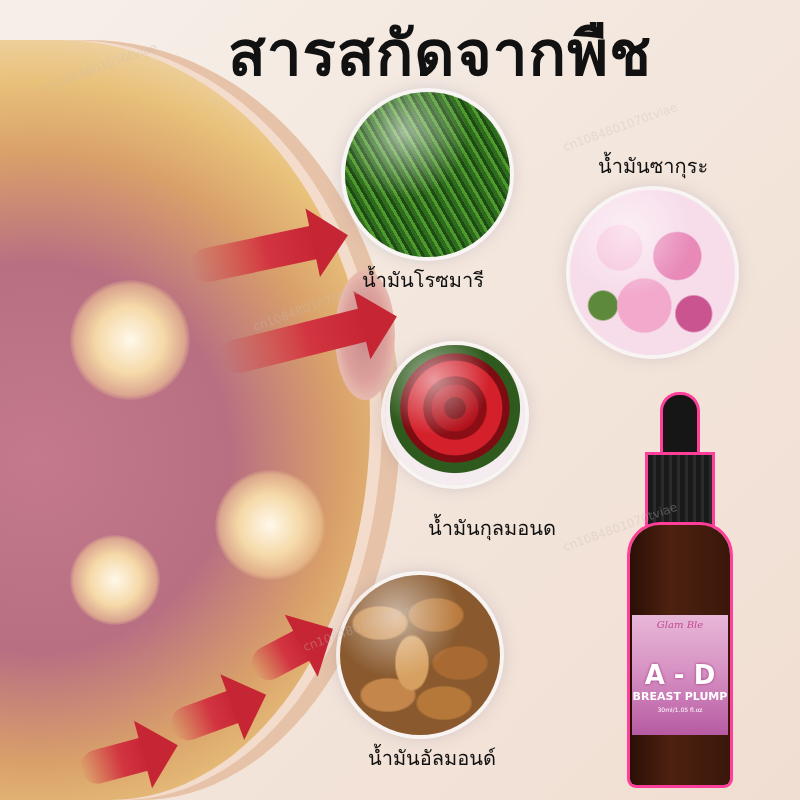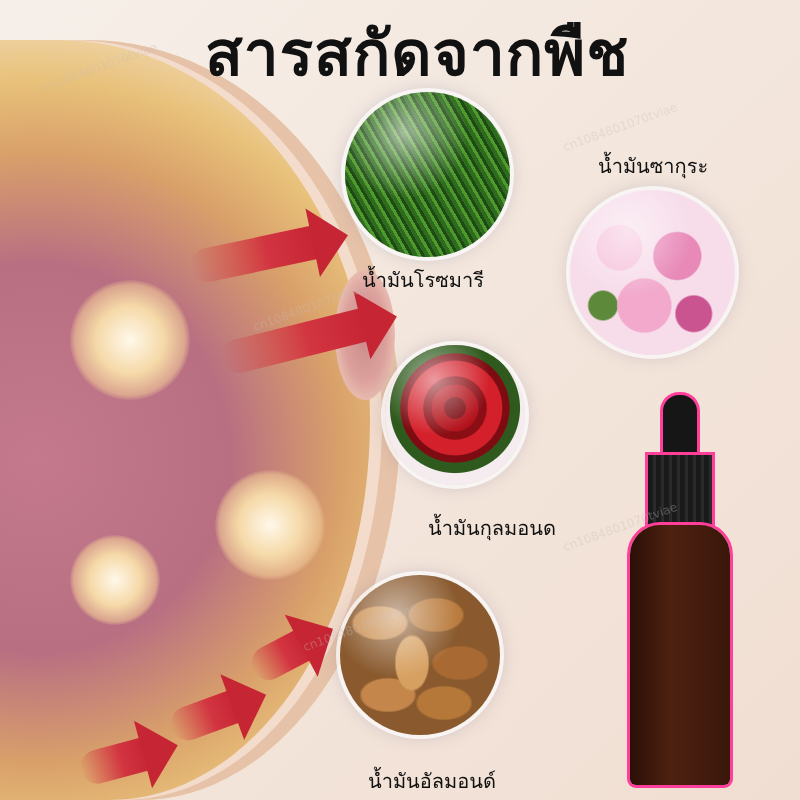--- a/index.html
+++ b/index.html
@@ -1,19 +1,19 @@
 <!DOCTYPE html>
 <html><head>
 <meta charset="utf-8">
 <style>
   html,body{margin:0;padding:0;}
   body{width:800px;height:800px;overflow:hidden;position:relative;
     background:linear-gradient(135deg,#f6efe9 0%,#f3e6dc 50%,#f1ded2 100%);
     font-family:"DejaVu Sans","Liberation Sans",sans-serif;}
-  .title{position:absolute;left:205px;top:14px;width:450px;
+  .title{position:absolute;left:215px;top:14px;width:450px;text-align:center;
     font-size:62px;font-weight:bold;color:#111;letter-spacing:1px;line-height:80px;}
   
   .breast{position:absolute;left:-120px;top:40px;width:520px;height:760px;
     border-radius:0 60% 50% 0/0 50% 50% 0;
     background:radial-gradient(circle at 30% 55%,#c47a8c 0%,#b86f82 35%,#d9a06a 55%,#e8c17a 68%,#f0d4a6 78%,#f4e2cc 86%,transparent 87%);
     overflow:hidden;}
   .breast .skin{position:absolute;inset:0;border-radius:inherit;
     box-shadow:inset -18px 0 0 #e6c2a8,inset -30px 0 0 #f3dccb;}
   .glow{position:absolute;border-radius:50%;
     background:radial-gradient(circle,#fff8ea 0%,#f5d9a8 40%,rgba(240,200,150,0.6) 65%,transparent 72%);}
@@ -83,25 +83,31 @@
 <div class="orb rosemary"></div>
 <div class="label" style="left:362px;top:264px;">น้ำมันโรซมารี</div>
 
 <div class="orb sakura"></div>
 <div class="label" style="left:598px;top:150px;">น้ำมันซากุระ</div>
 
 <div class="orb rose"></div>
 <div class="label" style="left:428px;top:512px;">น้ำมันกุลมอนด</div>
 
 <div class="orb almond"></div>
-<div class="label" style="left:368px;top:742px;margin-top:23px;">น้ำมันอัลมอนด์</div>
+<div class="label" style="left:368px;top:742px;">น้ำมันอัลมอนด์</div>
 
 <div class="bottle">
   <div class="dropper"></div>
   <div class="cap"></div>
   <div class="body"></div>
+  <div class="lbl">
+    <div class="brand">Glam Ble</div>
+    <div class="ad">A - D</div>
+    <div class="bp">BREAST PLUMP</div>
+    <div class="vol">30ml/1.05 fl.oz</div>
+  </div>
 </div>
 
 <div class="wm" style="left:40px;top:60px;">cn1084801070tviae</div>
 <div class="wm" style="left:250px;top:300px;">cn1084801070tviae</div>
 <div class="wm" style="left:560px;top:120px;">cn1084801070tviae</div>
 <div class="wm" style="left:560px;top:520px;">cn1084801070tviae</div>
 <div class="wm" style="left:300px;top:620px;">cn1084801070tviae</div>
 
 </body></html>

